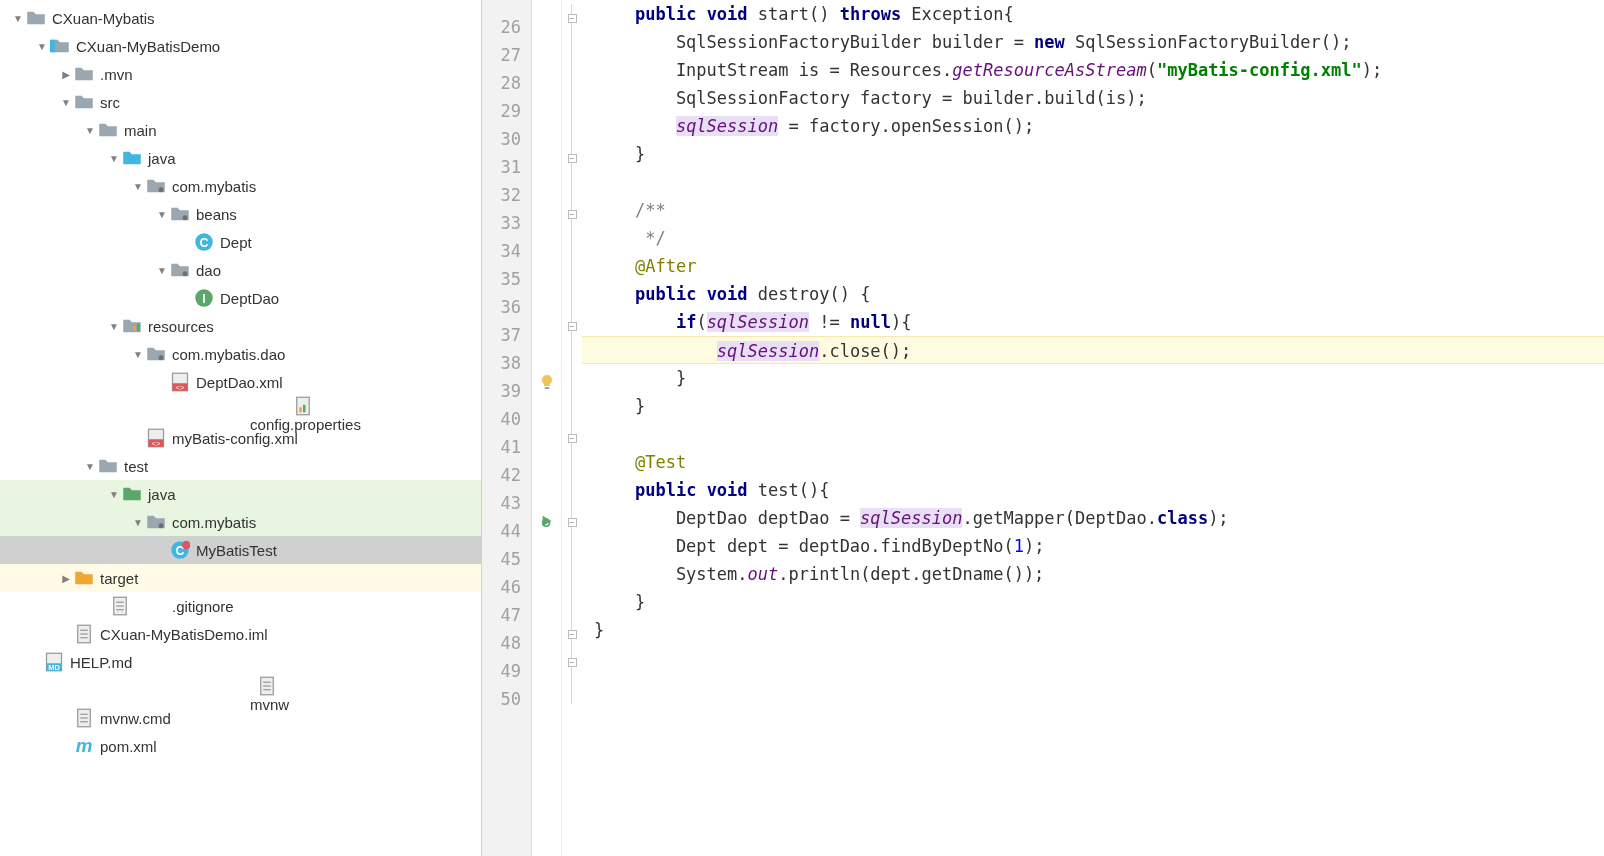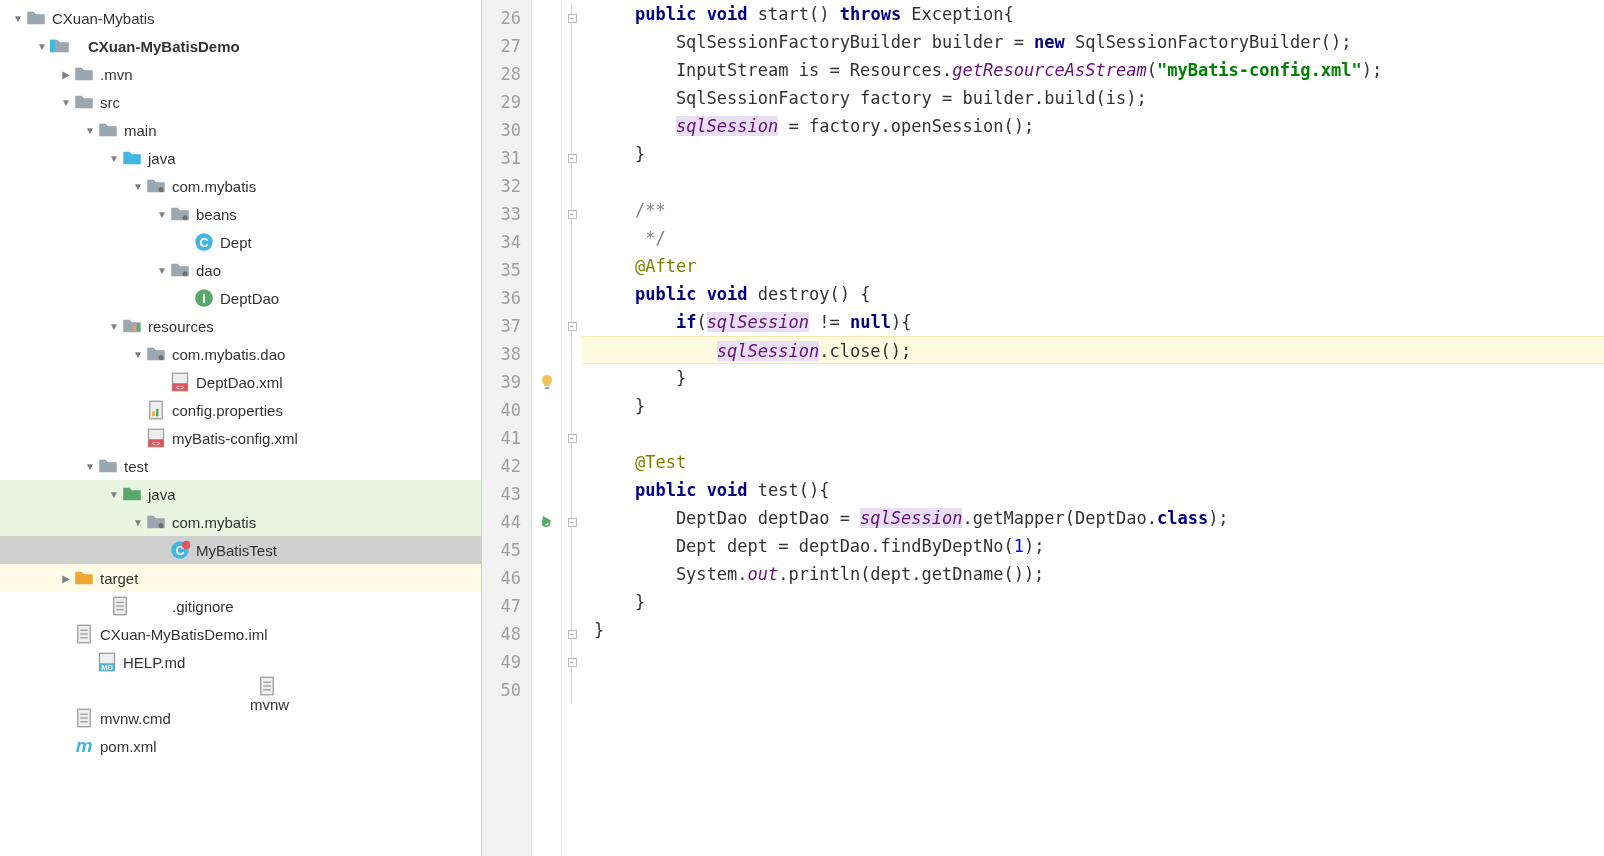--- a/index.html
+++ b/index.html
@@ -6,24 +6,24 @@
 body { font-family: -apple-system, BlinkMacSystemFont, "Segoe UI", Arial, sans-serif; font-size: 15px; color: #333; background: #fff; display: flex; width: 1604px; height: 856px; overflow: hidden; }
 .sidebar { width: 482px; border-right: 1px solid #d0d0d0; overflow-y: auto; padding-top: 4px; }
 .tree-row { display: flex; align-items: center; height: 28px; padding-left: 10px; cursor: pointer; }
 .tree-row.excluded { background: #fffbe6; }
 .tree-row.test-root { background: #e8f5e0; }
 .tree-row.selected { background: #d0d0d0; }
 .arrow { width: 16px; display: inline-flex; justify-content: center; color: #808080; font-size: 10px; }
 .arrow.hidden { visibility: hidden; }
 .icon { width: 20px; height: 20px; display: inline-flex; align-items: center; justify-content: center; margin-right: 6px; }
 .label { white-space: nowrap; }
-.bold { font-weight: 700; margin-left: 12px; }
+.bold { font-weight: 400; }
 
 .editor { flex: 1; display: flex; font-family: "Menlo", "Consolas", monospace; font-size: 17px; overflow: hidden; }
-.gutter { width: 50px; background: #f2f2f2; border-right: 1px solid #ddd; text-align: right; color: #a0a0a0; padding-top: 4px; }
+.gutter { width: 50px; background: #f2f2f2; border-right: 1px solid #ddd; text-align: right; color: #a0a0a0; padding-top: 13px; }
 .gutter-line { height: 28px; line-height: 28px; padding-right: 10px; }
 .icon-gutter { width: 30px; background: #fff; border-right: 1px solid #eee; padding-top: 4px; }
 .icon-gutter-line { height: 28px; display: flex; align-items: center; justify-content: center; }
 .fold-gutter { width: 20px; background: #fff; padding-top: 4px; position: relative; }
 .fold-line { height: 28px; display: flex; align-items: center; justify-content: center; position: relative; }
 .fold-bar { position: absolute; left: 9px; top: 0; bottom: 0; width: 1px; background: #d8d8d8; }
 .fold-handle { width: 9px; height: 9px; border: 1px solid #bbb; background: #fff; z-index: 1; font-size: 8px; line-height: 7px; text-align: center; color: #888; }
 .code { flex: 1; position: relative; }
 .code-line { height: 28px; line-height: 28px; white-space: pre; padding-left: 12px; }
 .code-line.hl { background: #fffbe0; border-top: 1px solid #f5e8b0; border-bottom: 1px solid #f5e8b0; }
@@ -172,21 +172,21 @@
       <span class="arrow hidden"></span>
       <span class="icon">
         <svg viewBox="0 0 16 16">
           <rect x="2" y="1" width="12" height="14" fill="#eee" stroke="#999"></rect>
           <rect x="2" y="9" width="12" height="6" fill="#e05555"></rect>
           <text x="8" y="14" text-anchor="middle" fill="#fff" font-size="6" font-family="Arial">&lt;&gt;</text>
         </svg>
       </span>
       <span class="label">DeptDao.xml</span>
     </div>
-    <div class="tree-row" style="padding-left: 130px;">
+    <div class="tree-row" style="padding-left: 130px; flex-direction: column;">
       <span class="arrow hidden"></span>
       <span class="icon">
         <svg viewBox="0 0 16 16">
           <rect x="3" y="1" width="10" height="14" fill="#eee" stroke="#999"></rect>
           <rect x="5" y="9" width="2" height="4" fill="#f0a732"></rect>
           <rect x="8" y="7" width="2" height="6" fill="#59a869"></rect>
         </svg>
       </span>
       <span class="label">config.properties</span>
     </div>
@@ -266,21 +266,21 @@
       <span class="icon">
         <svg viewBox="0 0 16 16">
           <rect x="3" y="1" width="10" height="14" fill="#eee" stroke="#999"></rect>
           <line x1="5" y1="5" x2="11" y2="5" stroke="#999"></line>
           <line x1="5" y1="8" x2="11" y2="8" stroke="#999"></line>
           <line x1="5" y1="11" x2="11" y2="11" stroke="#999"></line>
         </svg>
       </span>
       <span class="label">CXuan-MyBatisDemo.iml</span>
     </div>
-    <div class="tree-row" style="padding-left: 81px;">
+    <div class="tree-row" style="padding-left: 28px;">
       <span class="arrow hidden"></span>
       <span class="icon">
         <svg viewBox="0 0 16 16">
           <rect x="2" y="1" width="12" height="14" fill="#eee" stroke="#999"></rect>
           <rect x="2" y="9" width="12" height="6" fill="#40b6e0"></rect>
           <text x="8" y="14" text-anchor="middle" fill="#fff" font-size="6" font-family="Arial" font-weight="bold">MD</text>
         </svg>
       </span>
       <span class="label">HELP.md</span>
     </div>

